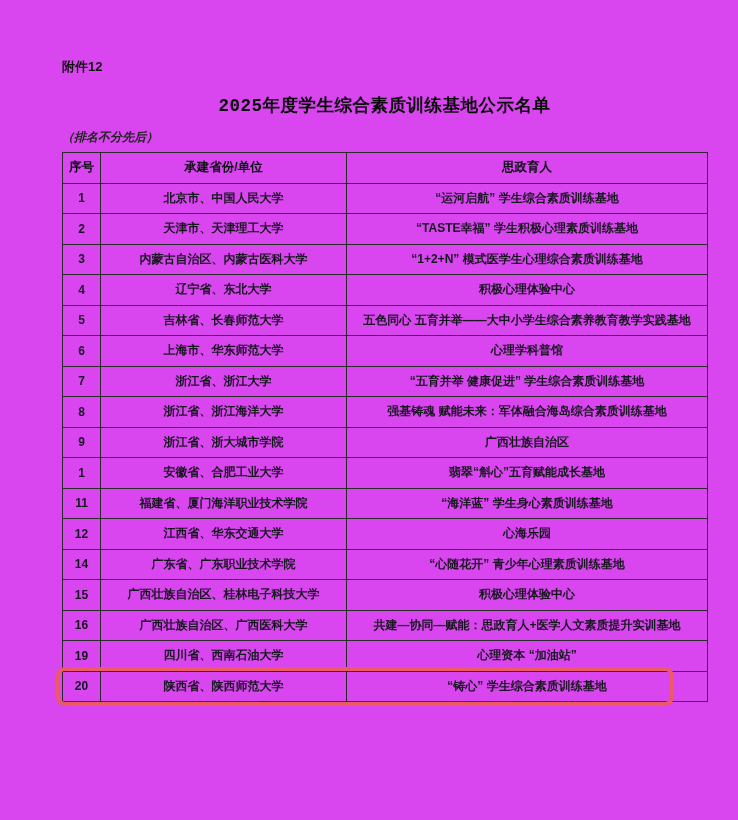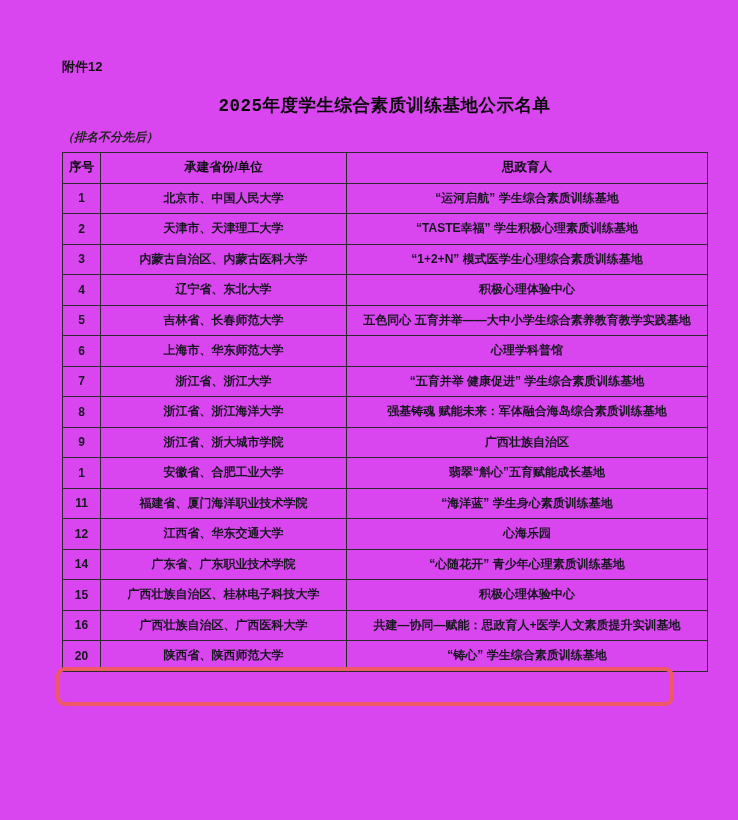--- a/index.html
+++ b/index.html
@@ -169,20 +169,25 @@
           <td>15</td>
           <td>广西壮族自治区、桂林电子科技大学</td>
           <td>积极心理体验中心</td>
         </tr>
         <tr>
           <td>16</td>
           <td>广西壮族自治区、广西医科大学</td>
           <td>共建—协同—赋能：思政育人+医学人文素质提升实训基地</td>
         </tr>
         <tr>
+          <td>19</td>
+          <td>四川省、西南石油大学</td>
+          <td>心理资本 “加油站”</td>
+        </tr>
+        <tr>
           <td>20</td>
           <td>陕西省、陕西师范大学</td>
           <td>“铸心” 学生综合素质训练基地</td>
         </tr>
       </tbody>
   </table>
 
   <div id="highlight-box" style="border-color: rgb(239, 89, 102); left: 55.5px; top: 666.5px; width: 618px; height: 39.5px;"></div>
 </div>
 

